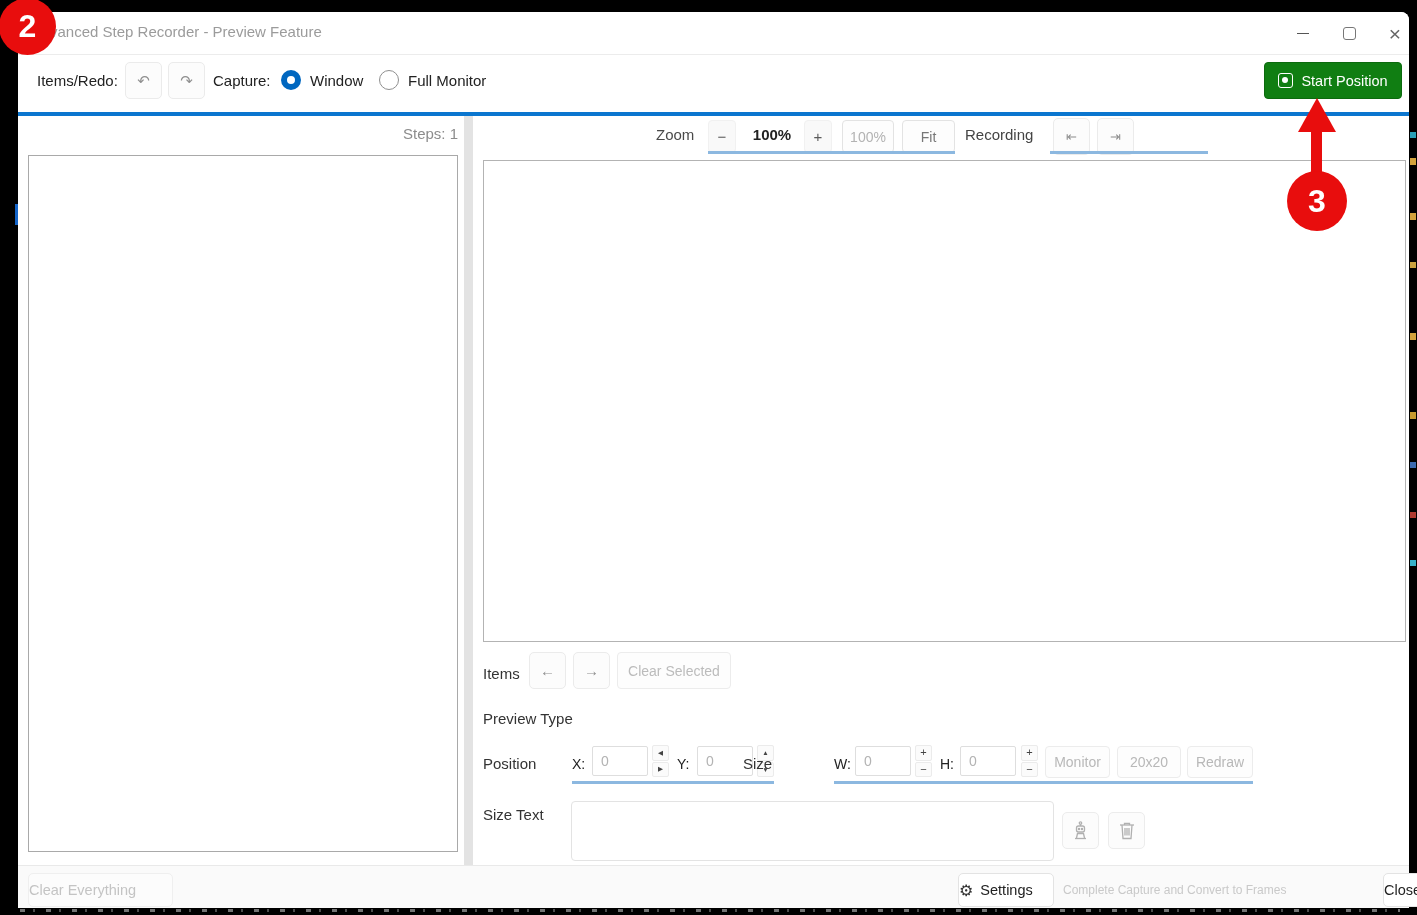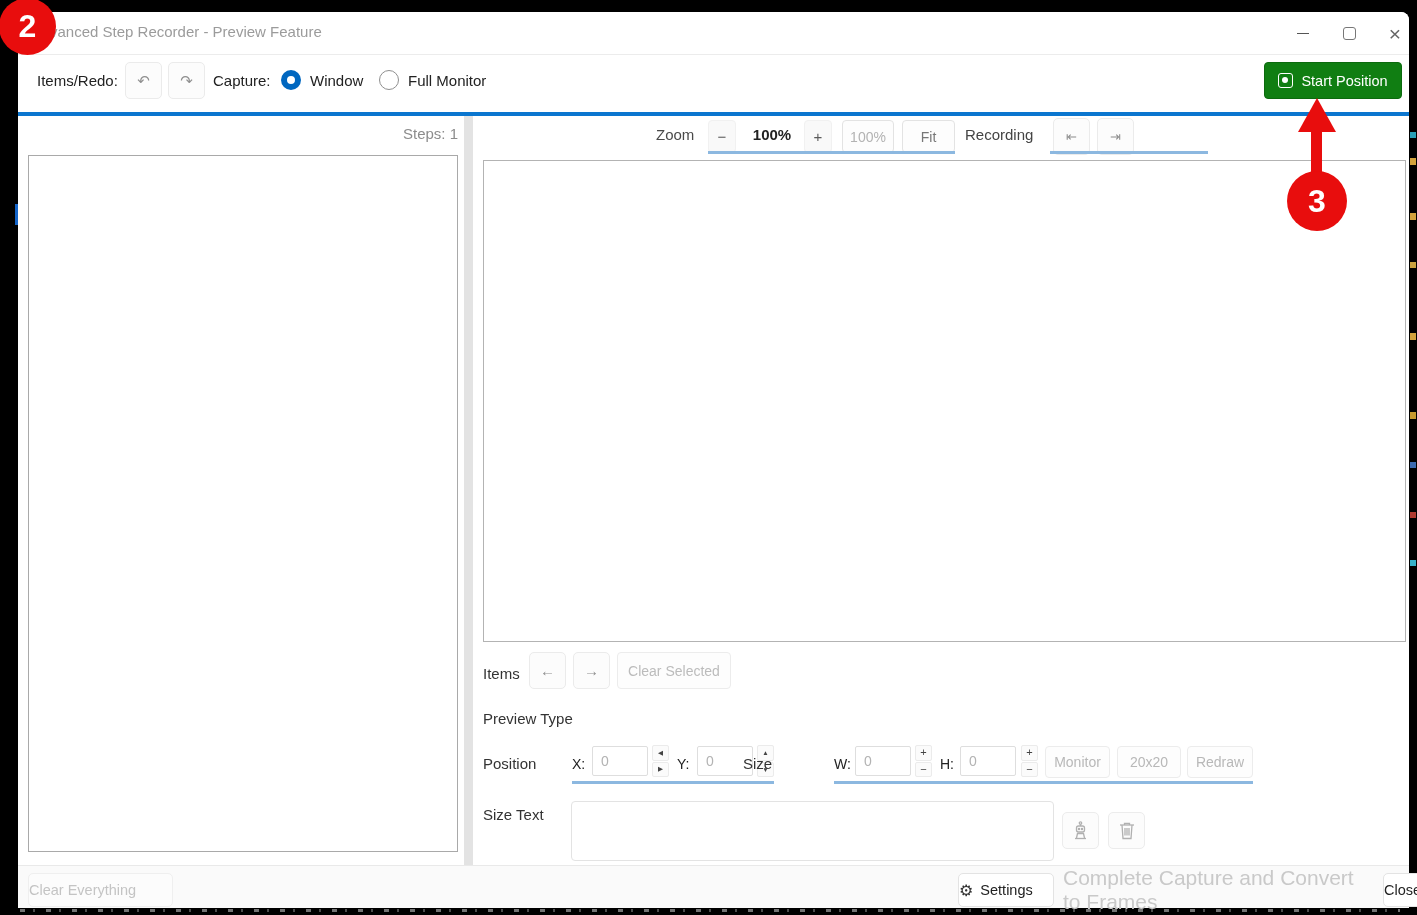--- a/index.html
+++ b/index.html
@@ -277,21 +277,21 @@
     </div>
 
     <div class="bottombar">
       <div class="bb-btn bb-disabled" style="left:10px;width:145px">
         <span>Clear Everything</span>
       </div>
       <div class="bb-btn bb-active" style="left:940px;width:96px">
         <span class="gear">⚙</span>
         <span>Settings</span>
       </div>
-      <div class="bb-btn bb-plain" style="left:1045px;width:292px;font-size:21px">
+      <div class="bb-btn bb-plain" style="left:1045px;width:292px;font-size:12px">
         <span>Complete Capture and Convert to Frames</span>
       </div>
       <div class="bb-btn bb-active" style="left:1365px;width:54px">
         <span>Close</span>
       </div>
     </div>
   </div>
 
   <div class="arrow-shaft"></div>
   <div class="arrow-head"></div>

